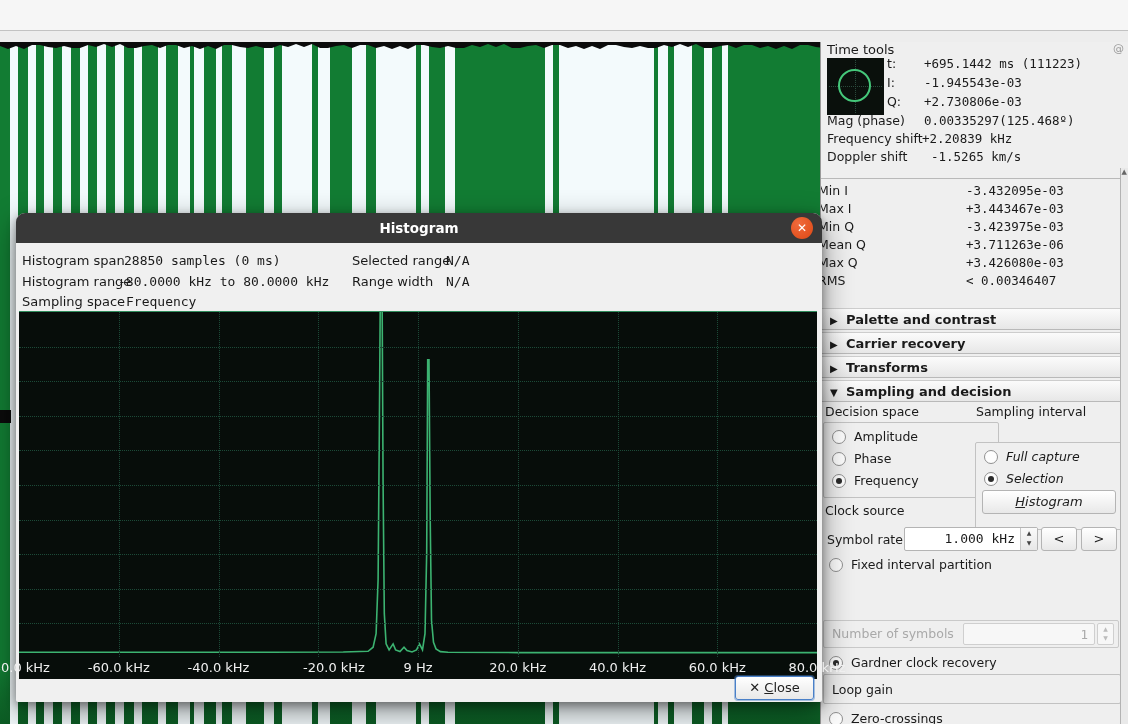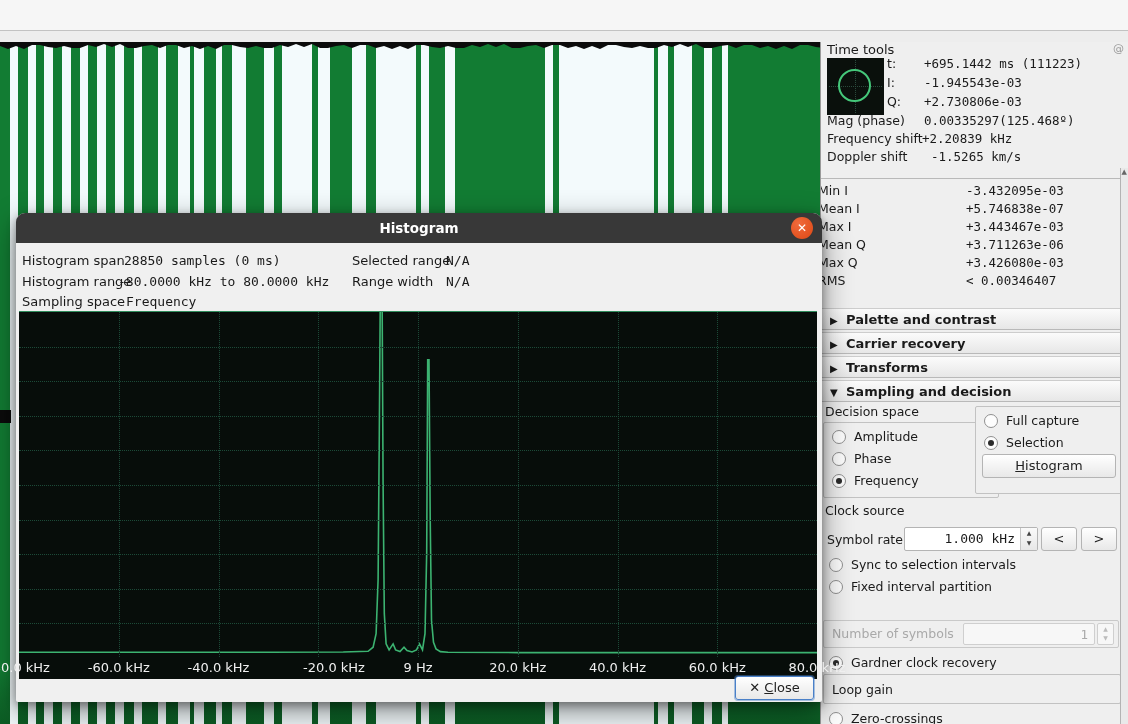--- a/index.html
+++ b/index.html
@@ -160,26 +160,26 @@
   <div class="lbl val" style="left:110px; top:107px;">-1.5265 km/s</div>
 
   <hr class="sep" style="top:136px;">
 
   <div id="stats-rows" style="position:absolute; left:0; top:141px; width:308px;">
       <div class="stat-row">
         <span class="sl">Min I</span>
         <span class="sv val">-3.432095e-03</span>
       </div>
       <div class="stat-row">
-        <span class="sl">Mean I</span>
-        <span class="sv val">+5.746838e-07</span>
-      </div>
-      <div class="stat-row">
         <span class="sl">Max I</span>
         <span class="sv val">+3.443467e-03</span>
+      </div>
+      <div class="stat-row">
+        <span class="sl">Min Q</span>
+        <span class="sv val">-3.423975e-03</span>
       </div>
       <div class="stat-row">
         <span class="sl">Mean Q</span>
         <span class="sv val">+3.711263e-06</span>
       </div>
       <div class="stat-row">
         <span class="sl">Max Q</span>
         <span class="sv val">+3.426080e-03</span>
       </div>
       <div class="stat-row">
@@ -198,40 +198,39 @@
   <div class="lbl" style="left:4px;   top:362px;">Decision space</div>
   <div class="lbl" style="left:155px; top:362px;">Sampling interval</div>
 
   <div class="grp" style="left:2px; top:380px; width:176px; height:76px;">
     <div id="decision-options">
         <div class="optrow"><span class="radio"></span><span>Amplitude</span></div>
         <div class="optrow"><span class="radio"></span><span>Phase</span></div>
         <div class="optrow"><span class="radio checked"></span><span>Frequency</span></div>
       </div>
   </div>
-  <div class="grp" style="left:154px; top:364px; width:148px; height:88px;">
+  <div class="grp" style="left:154px; top:400px; width:148px; height:88px;font-style:italic;">
     <div id="interval-options">
         <div class="optrow"><span class="radio"></span><span>Full capture</span></div>
         <div class="optrow"><span class="radio checked"></span><span>Selection</span></div>
       </div>
     <div class="btn" style="position:absolute; left:6px; top:47px; width:134px; height:24px; line-height:22px;"><u>H</u><span>istogram</span></div>
   </div>
 
   <div class="lbl" style="left:4px; top:461px;">Clock source</div>
 
   <div class="lbl" style="left:6px; top:490px;">Symbol rate</div>
   <div class="spinbox" style="left:83px; top:485px; width:134px;">
     <div class="num val">1.000 kHz</div>
     <div class="spin"><span>▲</span><br><span>▼</span></div>
   </div>
   <div class="btn" style="position:absolute; left:220px; top:485px; width:36px; height:24px; line-height:22px;">&lt;</div>
   <div class="btn" style="position:absolute; left:260px; top:485px; width:36px; height:24px; line-height:22px;">&gt;</div>
 
   <div id="clock-options" style="position:absolute; left:0px; top:512px; width:300px;">
-      <div class="optrow"><span class="radio"></span><span>Sync to selection intervals</span></div>
       <div class="optrow"><span class="radio"></span><span>Fixed interval partition</span></div>
     </div>
 
   <div class="disabled-box" style="left:2px; top:578px; width:296px; height:28px;">
     <span class="lbl" style="left:8px; top:5px;">Number of symbols</span>
     <div class="dinput" style="left:139px; top:2px; width:132px; height:22px;">
       <span class="val" style="position:absolute; right:6px; top:3px;">1</span>
     </div>
     <div class="dinput" style="left:273px; top:2px; width:17px; height:22px; font-size:6px; text-align:center; line-height:9px; color:#bcbcbc;"><span>▲</span><br><span>▼</span></div>
   </div>

